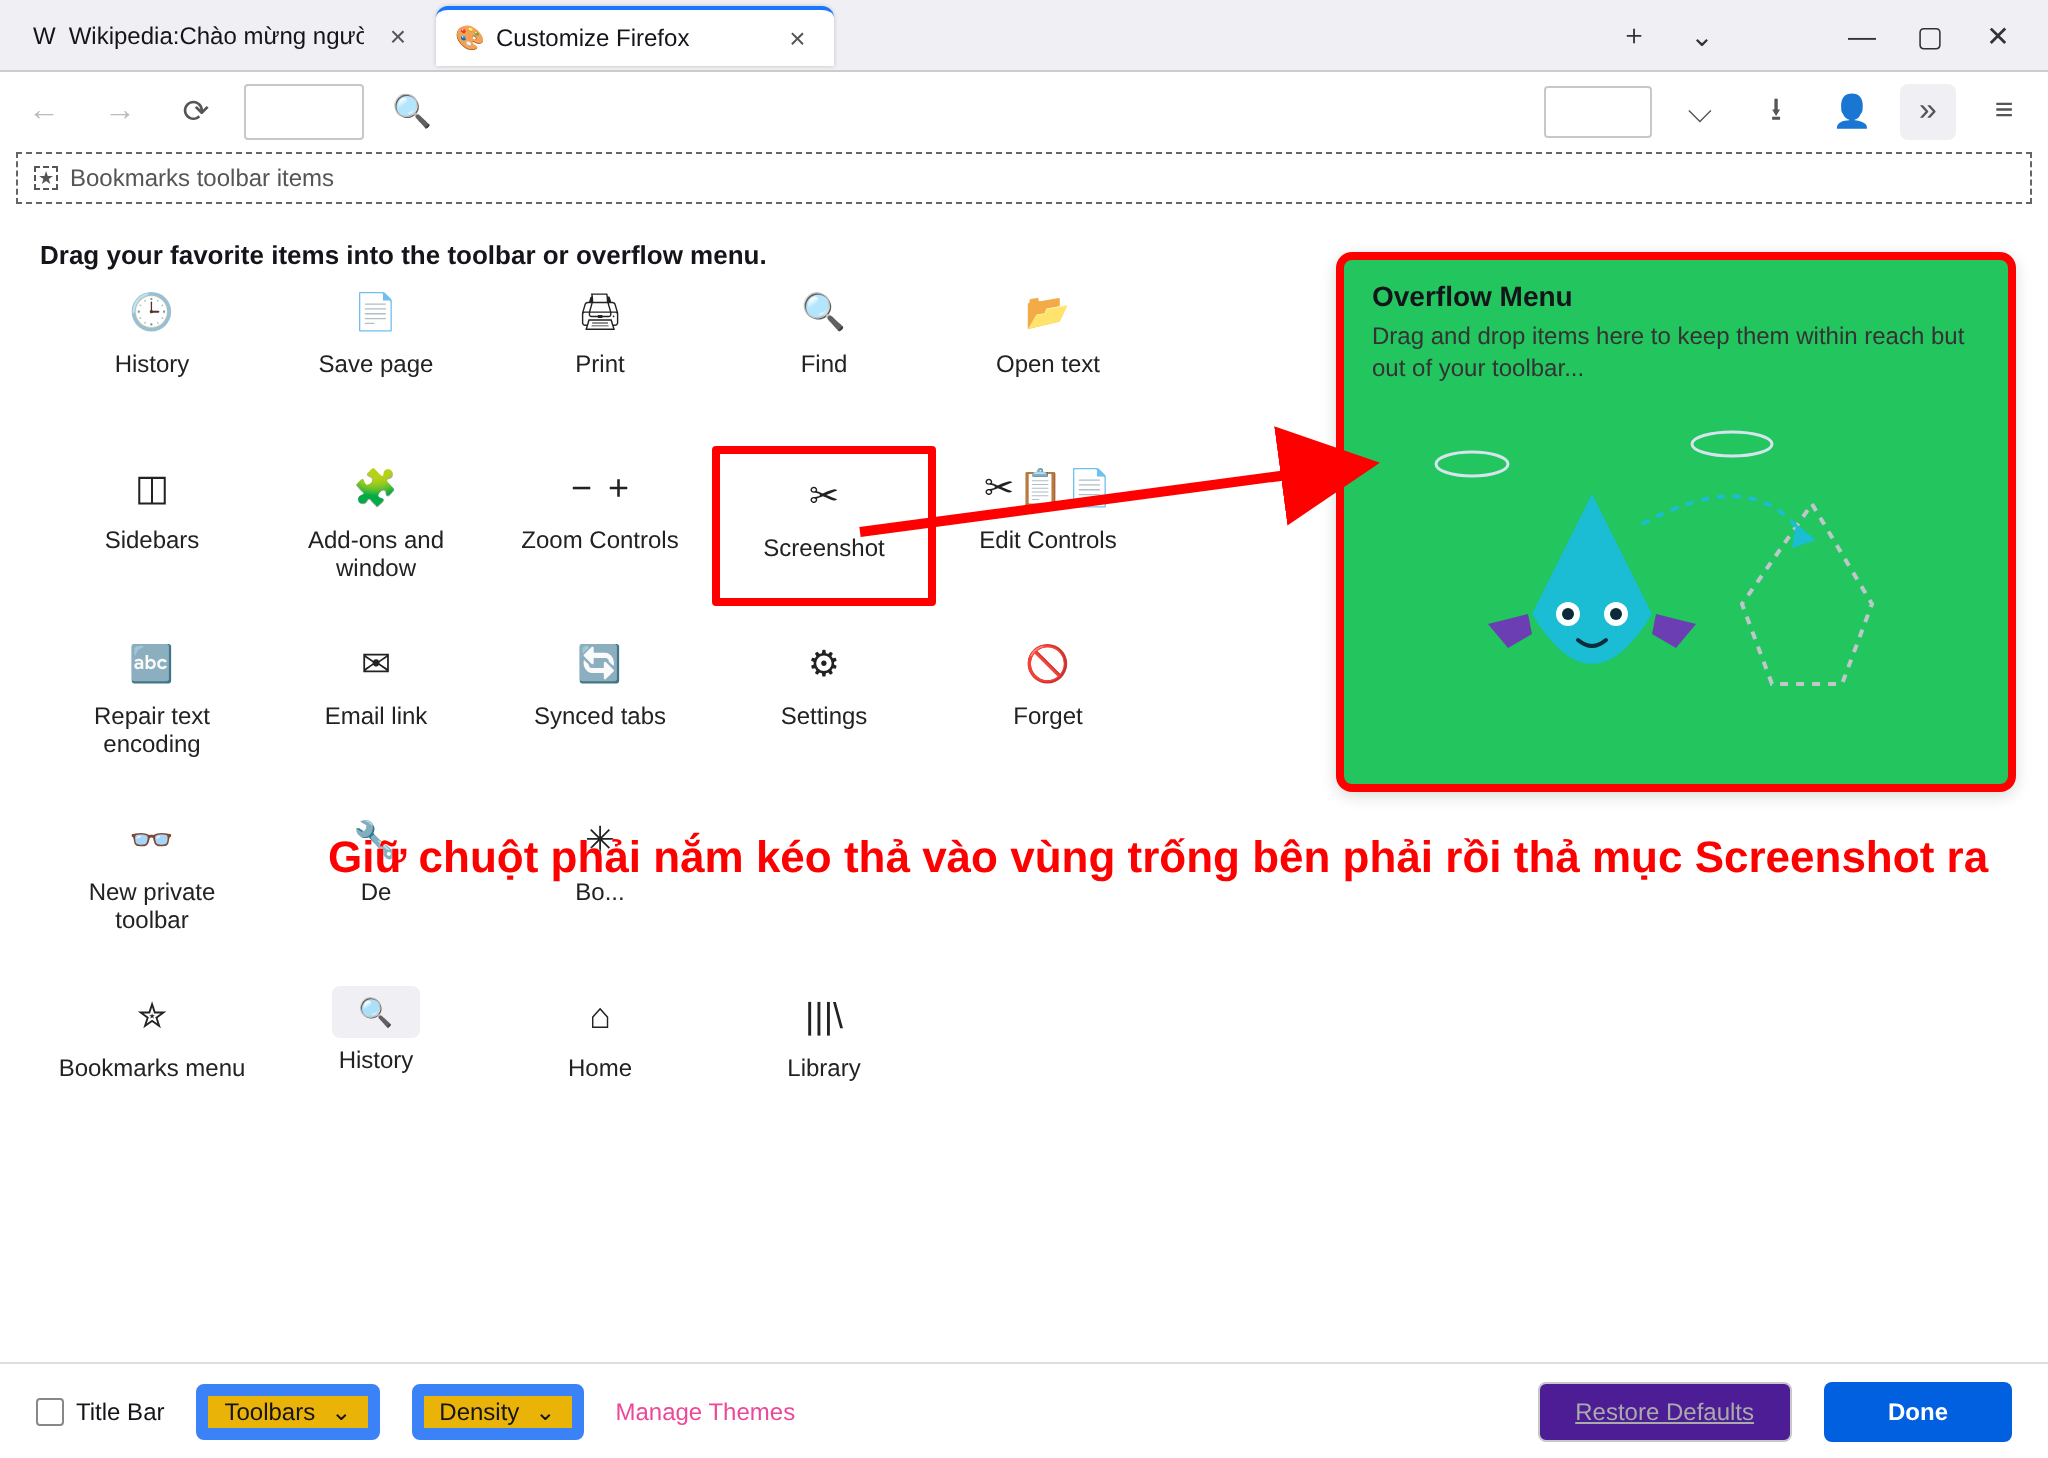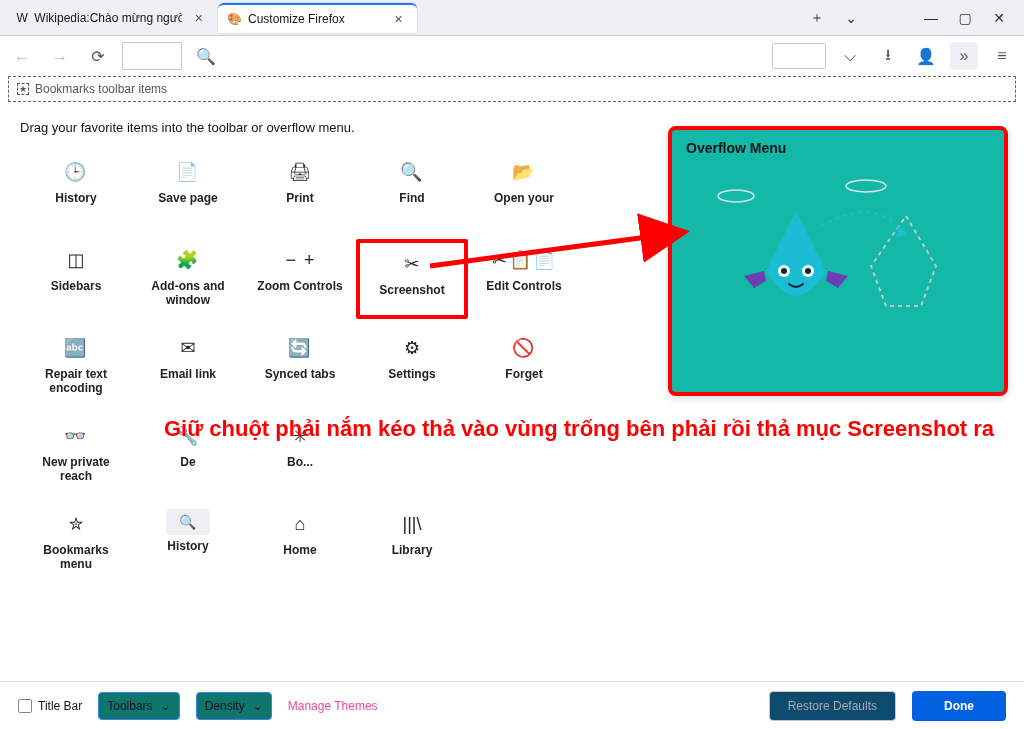--- a/index.html
+++ b/index.html
@@ -101,21 +101,21 @@
     width: 12px; height: 12px; border: 1px dashed #555;
     display: flex; align-items: center; justify-content: center;
     font-size: 9px;
   }
 
   
   .customize-area {
     padding: 18px 20px;
     font-size: 13px;
   }
-  .customize-heading { font-weight: 400; margin-bottom: 16px; font-size: 13px; }
+  .customize-heading { font-weight: 700; margin-bottom: 0; font-size: 13px; }
 
   .grid {
     display: grid;
     grid-template-columns: repeat(5, 112px);
     gap: 8px 0;
   }
   .cell {
     display: flex;
     flex-direction: column;
     align-items: center;
@@ -126,21 +126,21 @@
     font-size: 12px;
     color: #222;
   }
   .cell .icon {
     width: 30px; height: 30px;
     display: flex; align-items: center; justify-content: center;
     font-size: 18px;
     color: #222;
     margin-bottom: 4px;
   }
-  .cell .label { line-height: 14px; max-width: 100px; font-weight: bold; }
+  .cell .label { line-height: 14px; max-width: 100px; }
   .cell.highlight-red { border: 4px solid #f00; border-radius: 2px; }
 
   .cell .icon.search-box {
     background: #f0f0f4;
     width: 44px; height: 26px; border-radius: 4px;
     font-size: 14px;
     color: #666;
   }
   .cell .icon.flex-space {
     width: 52px; height: 22px;
@@ -150,21 +150,21 @@
   .zoom-icon { display: flex; gap: 8px; font-size: 14px; align-items: center;}
   .edit-icon { display: flex; gap: 2px; font-size: 12px; align-items: center;}
 
   
   .overflow-panel {
     position: absolute;
     right: 16px;
     top: 126px;
     width: 340px;
     height: 270px;
-    background: #14b8a6;
+    background: #22c55e;
     border: 4px solid #f00;
     border-radius: 8px;
     padding: 10px 14px;
     box-shadow: 0 2px 8px rgba(0,0,0,0.15);
   }
   .overflow-panel h3 { font-size: 14px; font-weight: 700; margin-bottom: 4px; }
   .overflow-panel p { font-size: 12px; color: #333; line-height: 16px; }
   .overflow-illustration {
     position: relative;
     margin-top: 20px;
@@ -201,39 +201,39 @@
     display: flex;
     align-items: center;
     padding: 12px 18px;
     gap: 16px;
     background: #fff;
   }
   .checkbox-wrap { display: flex; align-items: center; gap: 6px; font-size: 12px; }
   .cb { width: 14px; height: 14px; border: 1px solid #888; border-radius: 2px; }
   .dropdown {
     height: 28px;
-    border: 1px solid #3b82f6;
+    border: 6px solid #3b82f6;
     border-radius: 4px;
     display: flex; align-items: center;
     padding: 0 8px; gap: 8px;
     font-size: 12px;
-    background: #0f766e;
+    background: #eab308;
   }
   .link { color: #ec4899; font-size: 12px; cursor: pointer; }
   .footer-spacer { flex: 1; }
   .btn {
     height: 30px;
     padding: 0 18px;
     border-radius: 4px;
     border: 1px solid #c8c8c8;
     background: #fbfbfb;
     font-size: 12px;
     display: flex; align-items: center; justify-content: center;
   }
-  .btn.disabled { color: #aaa; background: #0c4a6e; }
+  .btn.disabled { color: #aaa; background: #4c1d95; text-decoration: underline; }
   .btn.primary { background: #0060df; border: none; color: #fff; font-weight: 600; padding: 0 32px; }
 </style>
 </head>
 <body>
 
 <div class="tab-strip">
   <div class="tab">
     <span class="favicon">W</span>
     <span style="white-space:nowrap;overflow:hidden;text-overflow:clip;max-width:150px;">Wikipedia:Chào mừng người m</span>
     <span class="close">×</span>
@@ -287,21 +287,21 @@
       <div class="cell">
         <div class="icon">🖨</div>
         <div class="label">Print</div>
       </div>
       <div class="cell">
         <div class="icon">🔍</div>
         <div class="label">Find</div>
       </div>
       <div class="cell">
         <div class="icon">📂</div>
-        <div class="label">Open your</div>
+        <div class="label">Open text</div>
       </div>
       <div class="cell">
         <div class="icon">◫</div>
         <div class="label">Sidebars</div>
       </div>
       <div class="cell">
         <div class="icon">🧩</div>
         <div class="label">Add-ons and window</div>
       </div>
       <div class="cell">
@@ -338,21 +338,21 @@
       <div class="cell">
         <div class="icon">⚙</div>
         <div class="label">Settings</div>
       </div>
       <div class="cell">
         <div class="icon">🚫</div>
         <div class="label">Forget</div>
       </div>
       <div class="cell">
         <div class="icon">👓</div>
-        <div class="label">New private reach</div>
+        <div class="label">New private toolbar</div>
       </div>
       <div class="cell">
         <div class="icon">🔧</div>
         <div class="label">De</div>
       </div>
       <div class="cell">
         <div class="icon">✳</div>
         <div class="label">Bo...</div>
       </div>
       <div class="cell" style="visibility: hidden;"></div>
@@ -371,20 +371,21 @@
       </div>
       <div class="cell">
         <div class="icon">|||\</div>
         <div class="label">Library</div>
       </div>
     </div>
 </div>
 
 <div class="overflow-panel">
   <h3>Overflow Menu</h3>
+  <p>Drag and drop items here to keep them within reach but out of your toolbar...</p>
   <div class="overflow-illustration">
     <svg width="310" height="150">
 
       <ellipse cx="50" cy="20" rx="18" ry="6" fill="none" stroke="#d5e4ed" stroke-width="1.5"></ellipse>
       <ellipse cx="180" cy="10" rx="20" ry="6" fill="none" stroke="#d5e4ed" stroke-width="1.5"></ellipse>
 
       <path d="M220 40 L250 90 L235 130 L200 130 L185 90 Z" fill="none" stroke="#bfc6cc" stroke-width="2" stroke-dasharray="4 4"></path>
 
       <path d="M135 50 Q190 20 215 55" fill="none" stroke="#1abdd4" stroke-width="2" stroke-dasharray="4 4"></path>
       <polygon points="212,50 222,58 210,62" fill="#1abdd4"></polygon>

